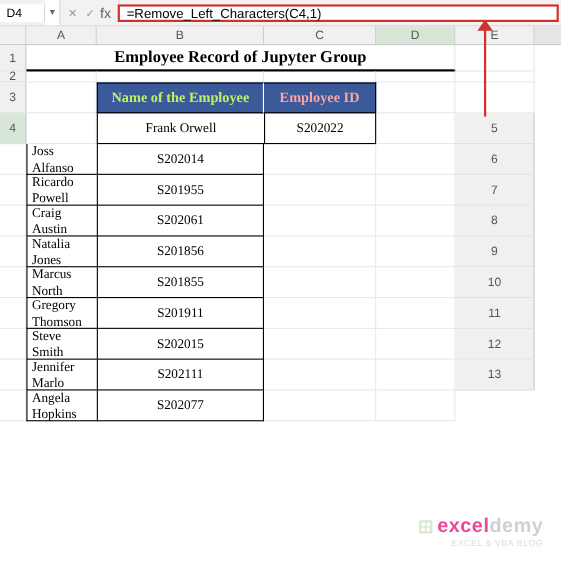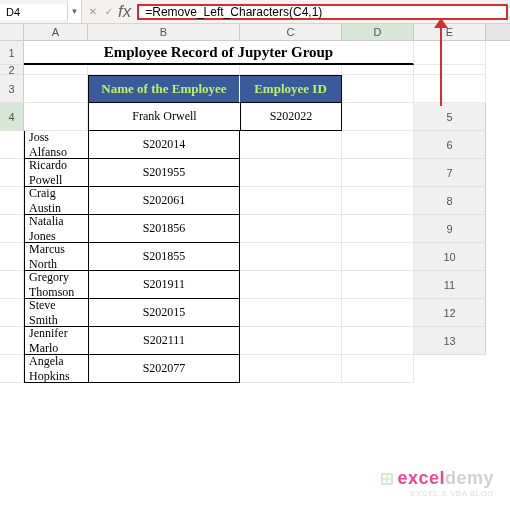--- a/index.html
+++ b/index.html
@@ -13,21 +13,21 @@
       position: relative;
     }
     .formula-bar {
       display: flex;
       align-items: center;
       border-bottom: 1px solid #d4d4d4;
       height: 24px;
       background: #f3f2f1;
     }
     .name-box {
-      width: 68px;
+      width: 41px;
       padding: 2px 6px;
       border-right: 1px solid #d4d4d4;
       background: #fff;
       font-size: 11px;
       text-align: left;
     }
     .name-box-arrow {
       width: 14px;
       text-align: center;
       font-size: 8px;
@@ -40,21 +40,21 @@
       justify-content:center;
     }
     .fx-controls {
       display: flex;
       align-items: center;
       gap: 2px;
       padding: 0 4px;
       color: #999;
     }
     .fx-btn { font-size: 10px; width: 14px; text-align: center; }
-    .fx-label { font-style: italic; font-size: 17px; color: #666; }
+    .fx-label { font-size: 13px; color: #666; }
     .formula-input {
       flex: 1;
       padding: 2px 6px;
       border: 2px solid #d03030;
       font-size: 12px;
       background: #fff;
       margin:1px 2px;
       height:16px;
       display:flex;
       align-items:center;
@@ -125,21 +125,21 @@
       font-weight: bold;
       font-size: 13px;
       font-family: Georgia, serif;
       justify-content: center;
       border: 1px solid #000;
       border-right: 1px solid #fff;
       text-align: center;
     }
     .th-id {
       background: #3a5a99;
-      color: #bef264;
+      color: #fca5a5;
       font-weight: bold;
       font-size: 13px;
       font-family: Georgia, serif;
       justify-content: center;
       border: 1px solid #000;
       border-left: none;
     }
     .td-data {
       border: 1px solid #000;
       border-top: none;

